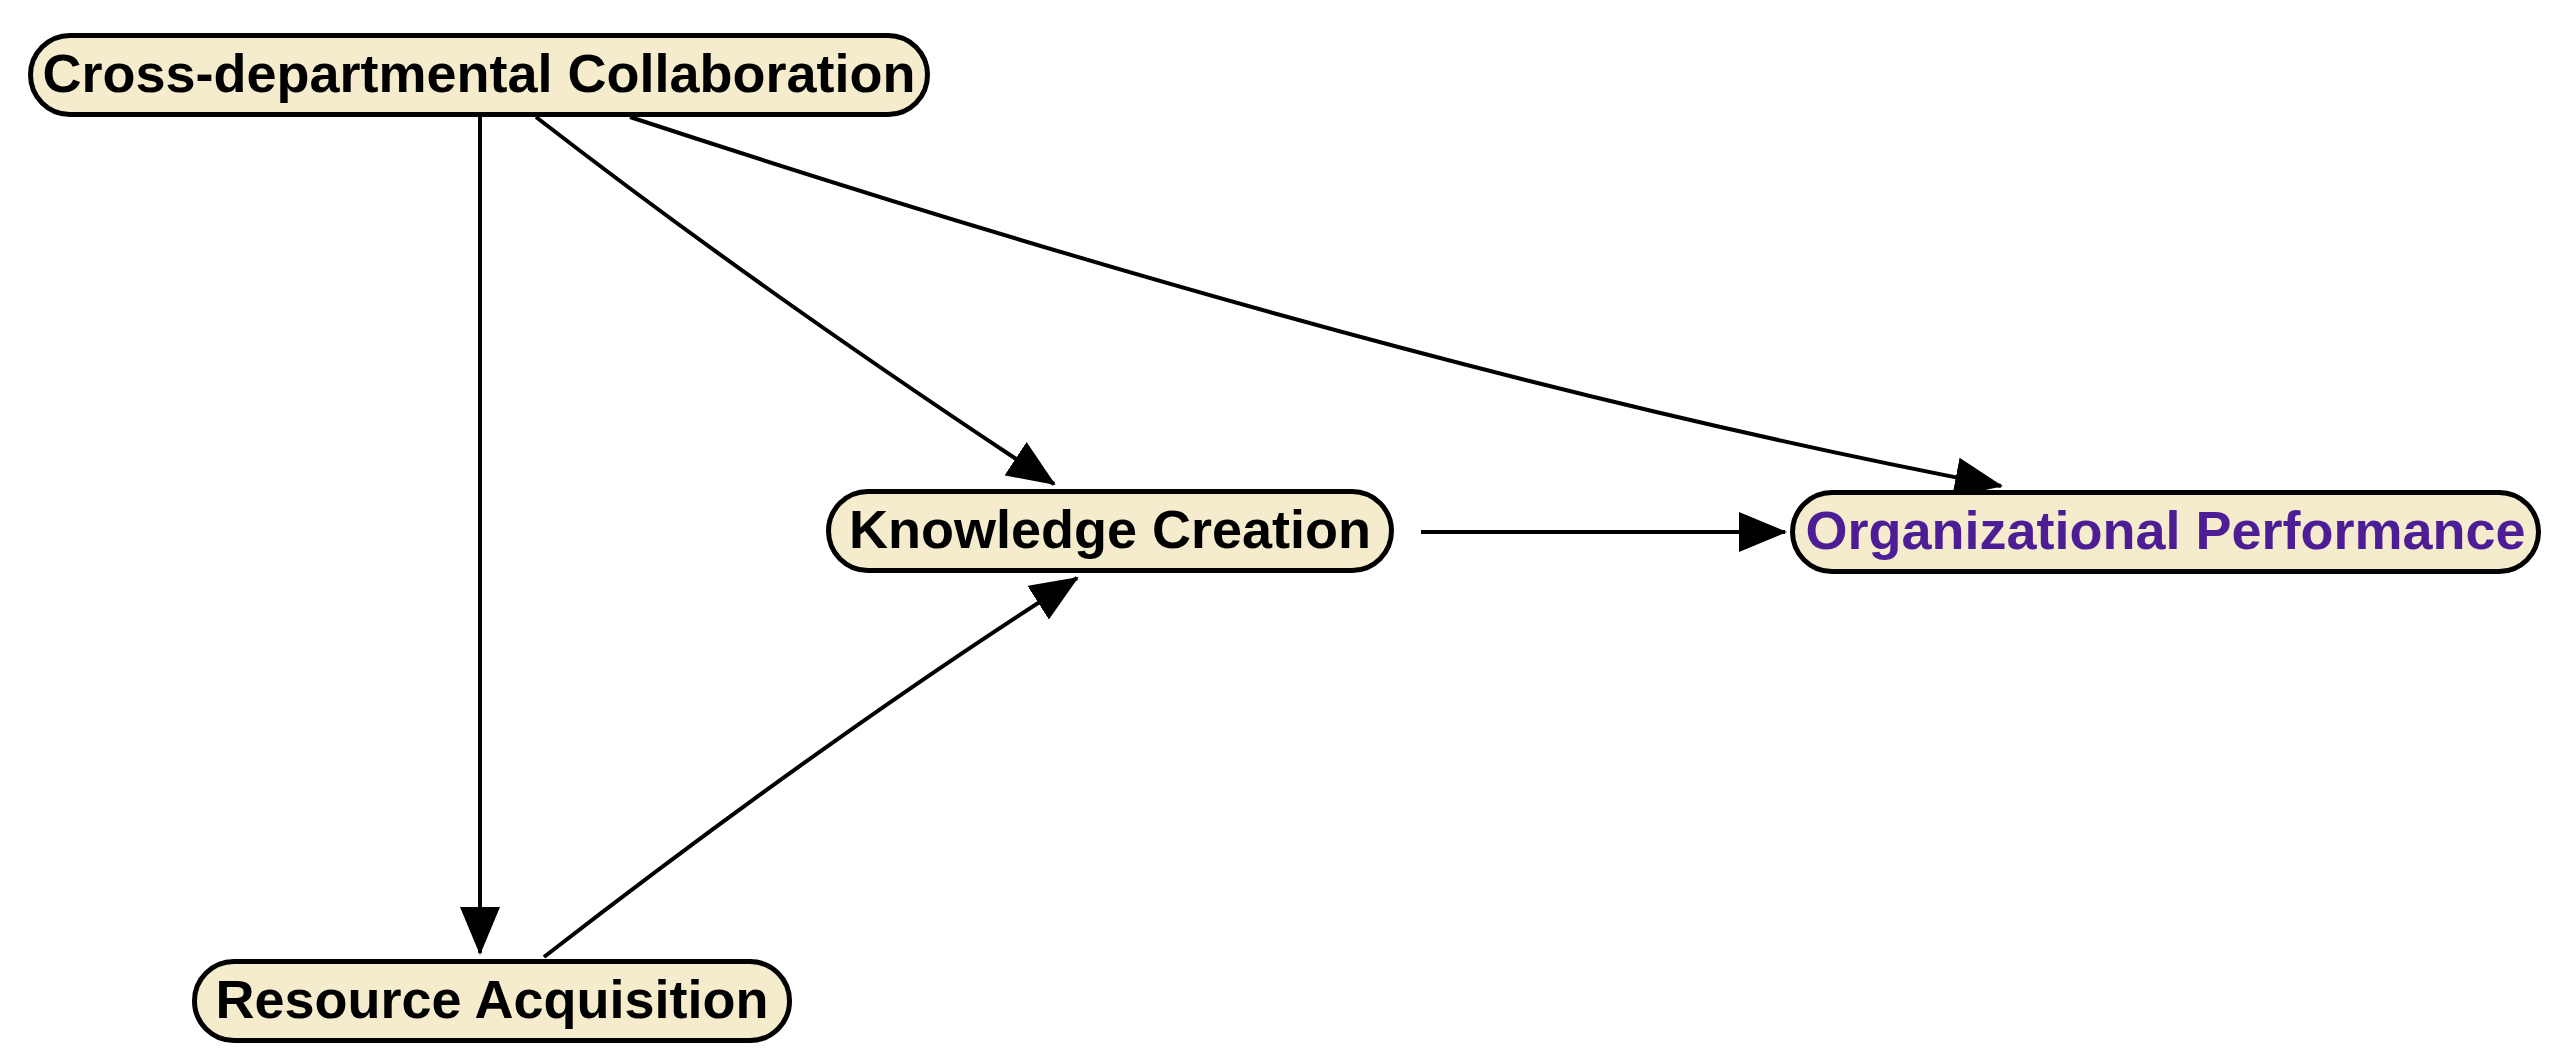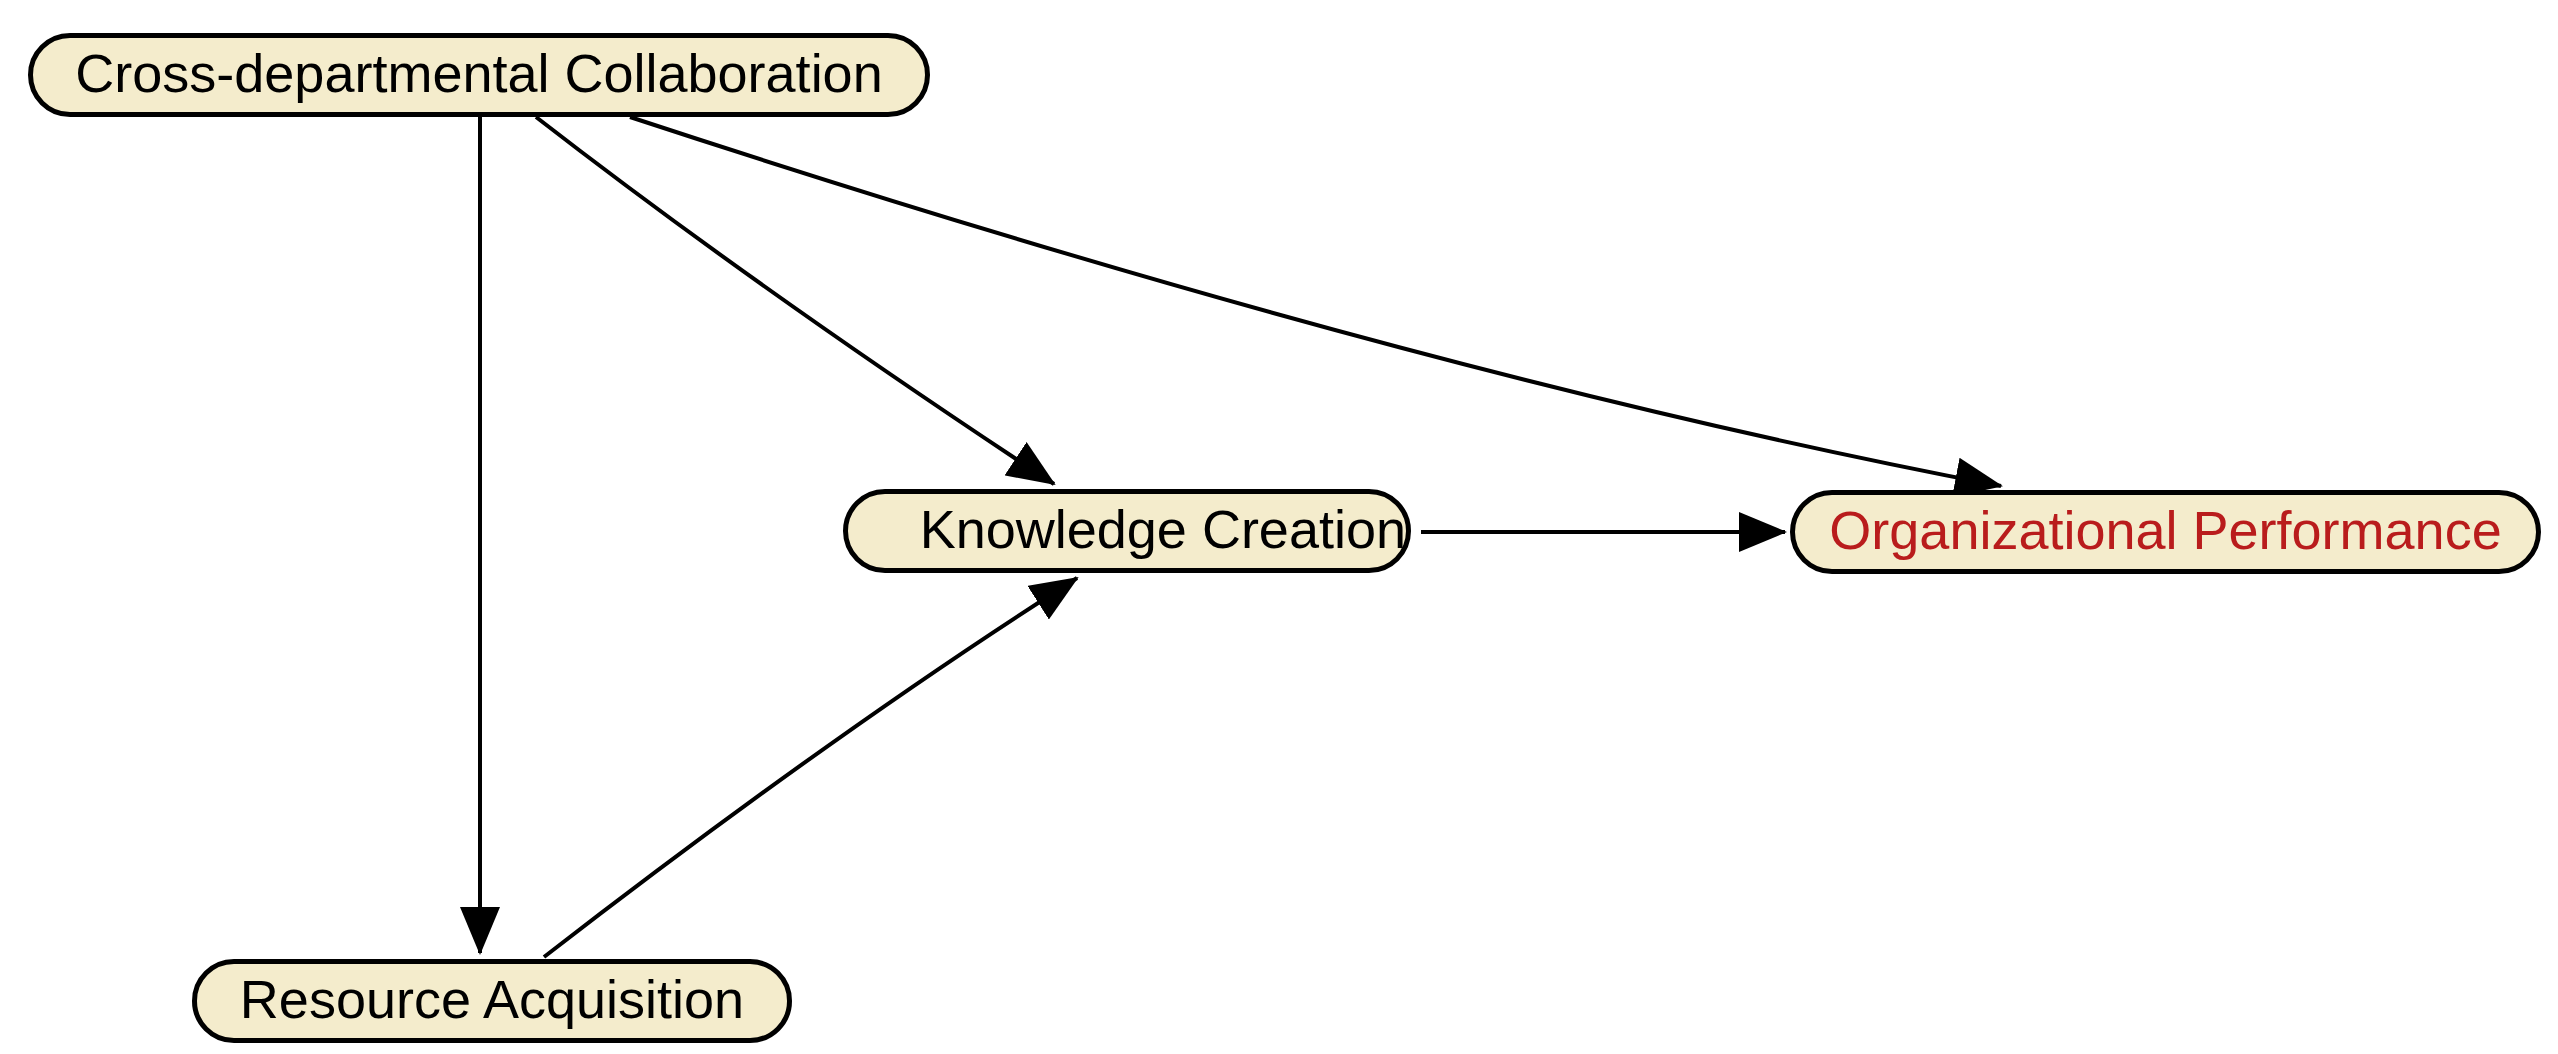--- a/index.html
+++ b/index.html
@@ -39,28 +39,28 @@
     justify-content: center;
     white-space: nowrap;
   }
   .node-label {
     font-size: 54px;
     line-height: 1;
     color: #000000;
     padding-bottom: 4px;
   }
   #node-cdc { left: 28px;   top: 33px;  width: 902px; }
-  #node-kc  { left: 843px;  top: 489px; width: 568px; justify-content: flex-end; }
+  #node-kc  { left: 826px;  top: 489px; width: 568px; }
   #node-op  { left: 1790px; top: 490px; width: 751px; }
   #node-ra  { left: 192px;  top: 959px; width: 600px; }
 </style>
 </head>
 <body>
 
-<div class="canvas" style="background: rgb(255, 255, 255);">
+<div class="canvas" style="background: rgb(255, 255, 255); font-weight: bold;">
 
   <svg class="edge-layer" viewBox="0 0 2558 1054" xmlns="http://www.w3.org/2000/svg">
     <defs>
       <marker id="arrowhead" markerUnits="userSpaceOnUse" viewBox="0 0 12 10" markerWidth="48" markerHeight="40" refX="11.5" refY="5" orient="auto">
         <path class="arrow-fill" d="M0,0 L12,5 L0,10 Z" fill="#000000"></path>
       </marker>
     </defs>
 
     <path class="edge" d="M480,117 L480,953" marker-end="url(#arrowhead)" style="stroke: rgb(0, 0, 0);"></path>
 
@@ -75,20 +75,20 @@
 
   <div class="node" id="node-cdc" style="background: rgb(244, 236, 204); border-color: rgb(0, 0, 0);">
     <span class="node-label" style="color: rgb(0, 0, 0);">Cross-departmental Collaboration</span>
   </div>
 
   <div class="node" id="node-kc" style="background: rgb(244, 236, 204); border-color: rgb(0, 0, 0);">
     <span class="node-label" style="color: rgb(0, 0, 0);">Knowledge Creation</span>
   </div>
 
   <div class="node" id="node-op" style="background: rgb(244, 236, 204); border-color: rgb(0, 0, 0);">
-    <span class="node-label" style="color: #b91c1c;">Organizational Performance</span>
+    <span class="node-label" style="color: #4c1d95;">Organizational Performance</span>
   </div>
 
   <div class="node" id="node-ra" style="background: rgb(244, 236, 204); border-color: rgb(0, 0, 0);">
     <span class="node-label" style="color: rgb(0, 0, 0);">Resource Acquisition</span>
   </div>
 
 </div>
 
 </body></html>

